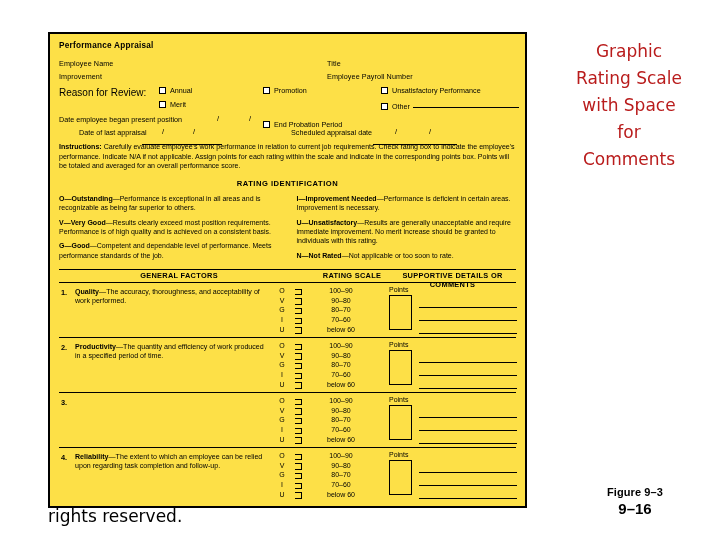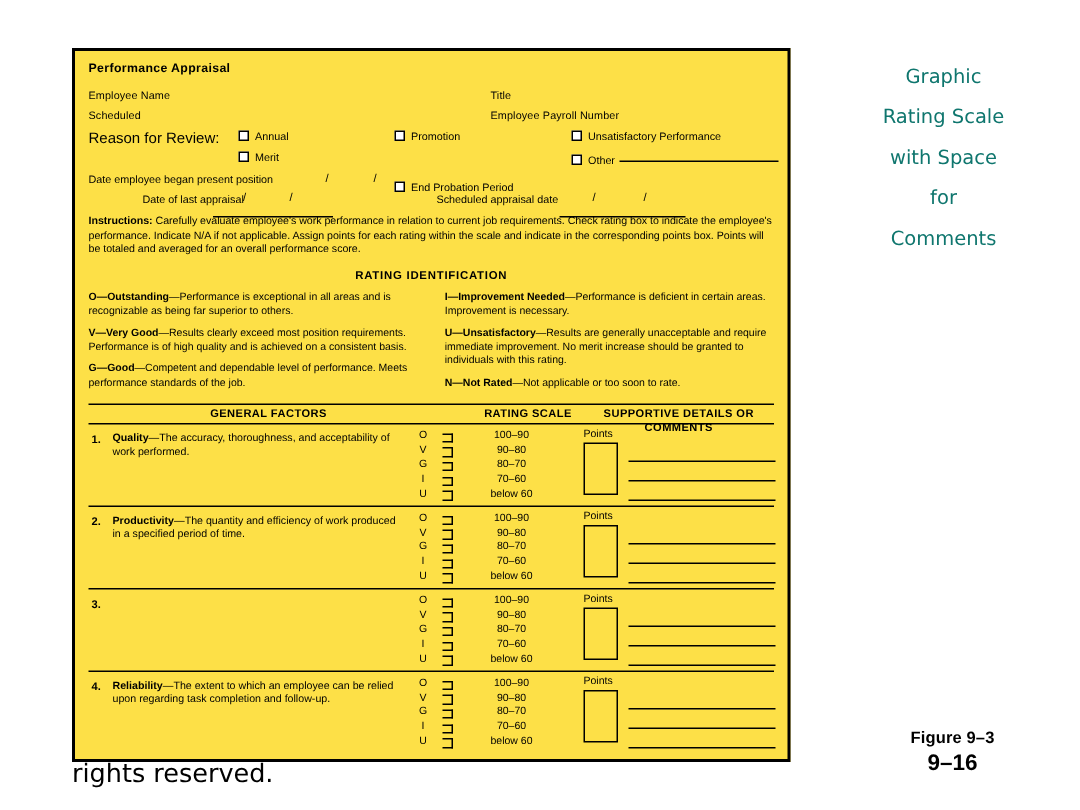--- a/index.html
+++ b/index.html
@@ -17,23 +17,23 @@
   }
 
   
   #slide-title {
     position: absolute;
     left: 538px;
     top: 38px;
     width: 182px;
     text-align: center;
     font-family: "DejaVu Sans", sans-serif;
-    font-size: 13px;
+    font-size: 17px;
     line-height: 27px;
-    color: #0f766e;
+    color: #b91c1c;
   }
   #slide-title .ln { display: block; white-space: nowrap; }
 
   #figure-caption {
     position: absolute;
     left: 560px;
     top: 486px;
     width: 150px;
     text-align: center;
   }
@@ -282,21 +282,21 @@
  <div id="form-inner">
 
   <div class="form-title">Performance Appraisal</div>
 
   <div class="fld-row">
     <span class="fld-left">Employee Name</span>
     <span class="fld-right">Title</span>
   </div>
 
   <div class="fld-row">
-    <span class="fld-left">Scheduled</span>
+    <span class="fld-left">Improvement</span>
     <span class="fld-right">Employee Payroll Number</span>
   </div>
 
   <div class="reason-block">
     <span class="reason-label">Reason for Review:</span>
 
     <span class="cbx-item" style="left:100px; top:0px;">
       <span class="cbx"></span><span>Annual</span>
     </span>
     <span class="cbx-item" style="left:204px; top:0px;text-align:center;">
@@ -317,21 +317,21 @@
     </span>
   </div>
 
   <div class="date-row">
     <span style="position:absolute;left:0;top:0;">Date employee began present position</span>
     <span class="date-slashes" style="left:158px;">/</span>
     <span class="date-slashes" style="left:190px;">/</span>
   </div>
 
   <div class="date-row">
-    <span style="position:absolute;left:16px;top:0;padding-left:20px;">Date of last appraisal</span>
+    <span style="position:absolute;left:0;top:0;padding-left:20px;">Date of last appraisal</span>
     <span class="rule" style="position:absolute;left:83px;top:8px;width:80px;"></span>
     <span class="date-slashes" style="left:103px;">/</span>
     <span class="date-slashes" style="left:134px;">/</span>
 
     <span style="position:absolute;left:232px;top:0;">Scheduled appraisal date</span>
     <span class="rule" style="position:absolute;left:314px;top:8px;width:84px;"></span>
     <span class="date-slashes" style="left:336px;">/</span>
     <span class="date-slashes" style="left:370px;">/</span>
   </div>
 

